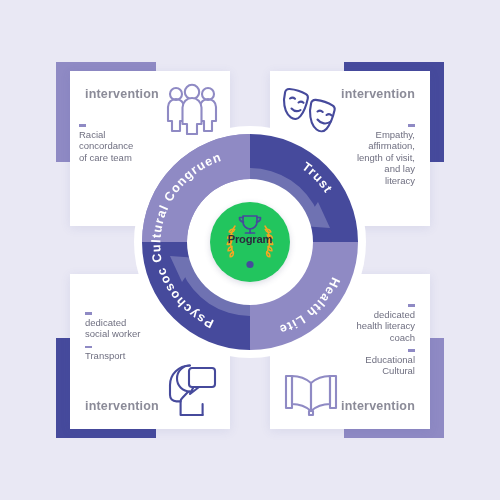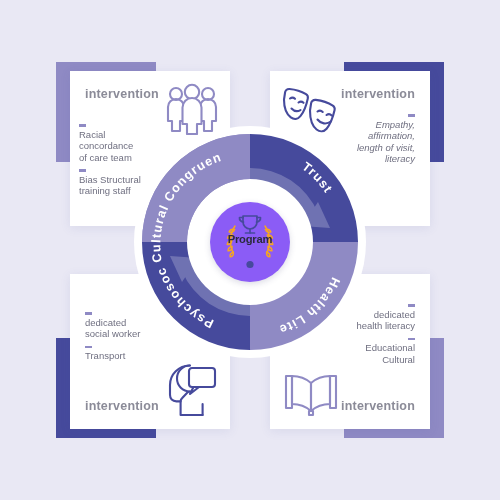--- a/index.html
+++ b/index.html
@@ -50,21 +50,21 @@
   .card-icon { position:absolute; }
 
   
   #wheel { position:absolute; left:132px; top:124px; width:236px; height:236px; }
 
   #center-badge {
     position:absolute;
     left:78px; top:78px;
     width:80px; height:80px;
     border-radius:50%;
-    background:#8b5cf6;
+    background:#22c55e;
     box-shadow:0 2px 6px rgba(60,60,110,0.18);
   }
   .badge-title {
     position:absolute;
     left:0; right:0; top:31px;
     text-align:center;
     font-size:11.2px;
     font-weight:bold;
     line-height:12.5px;
     color:#2b2b3d;
@@ -102,25 +102,20 @@
           <path d="M19.5 24.5c0-5.2 4.3-9.5 9.5-9.5s9.5 4.3 9.5 9.5V41h-4.5v10h-10V41h-4.5z" fill="#ffffff"></path>
         </svg>
       </div>
 
       <div class="bullets" style="left:9px; top:53px; width:82px;">
         <div class="bullet">
           <span class="dash"></span>
           <div class="btext">Racial</div>
           <div class="btext">concordance</div>
           <div class="btext">of care team</div>
-        </div>
-        <div class="bullet">
-          <span class="dash"></span>
-          <div class="btext">Bias Structural</div>
-          <div class="btext">training staff</div>
         </div>
       </div>
     </div>
   </div>
 
   <div class="card" style="left:270px; top:71px; width:160px; height:155px;">
     <div class="card-inner">
       <div class="int-label" style="right:15px; top:16px;">intervention</div>
 
       <div class="card-icon" style="left:9px; top:12px; width:60px; height:56px;">
@@ -131,26 +126,27 @@
           <path d="M19.5 19.5c1.6-1.1 3.6-1 5 .3"></path>
           <path d="M12.5 25.5c2.4 2.6 6 3.2 9 1.6"></path>
           <path d="M32 21c0-2.6 2.2-4.4 4.8-4.1 6.3.7 12.4 2.8 17 5.8 1.6 1.1 2.2 2.6 1.8 4.4
                    -1.6 7-4.4 14.4-8 18.6-2.8 3.2-6.8 3.4-10 .8-4.2-3.4-6.6-10.8-6.6-19z" fill="#ffffff"></path>
           <path d="M38.5 28.5c1.7-1.2 3.8-1 5.2.4"></path>
           <path d="M47.5 32c1.7-1.2 3.8-1 5.2.4"></path>
           <path d="M38.5 36.5c3.4 4.4 9 5.2 13.4 2"></path>
         </svg>
       </div>
 
-      <div class="bullets align-right" style="right:15px; top:43px; width:92px;font-style:italic;">
+      <div class="bullets align-right" style="right:15px; top:53px; width:92px;">
         <div class="bullet">
           <span class="dash"></span>
           <div class="btext">Empathy,</div>
           <div class="btext">affirmation,</div>
           <div class="btext">length of visit,</div>
+          <div class="btext">and lay</div>
           <div class="btext">literacy</div>
         </div>
       </div>
     </div>
   </div>
 
   <div class="card" style="left:70px; top:274px; width:160px; height:155px;">
     <div class="card-inner">
       <div class="int-label" style="left:15px; bottom:16px;">intervention</div>
 
@@ -191,20 +187,21 @@
           <path d="M48 7c-7 0-14 2.6-19 7v28c5-4.4 12-7 19-7z"></path>
           <path d="M27 42h4v4h-4z"></path>
         </svg>
       </div>
 
       <div class="bullets align-right" style="right:15px; top:30px; width:92px;">
         <div class="bullet">
           <span class="dash"></span>
           <div class="btext">dedicated</div>
           <div class="btext">health literacy</div>
+          <div class="btext">coach</div>
         </div>
         <div class="bullet">
           <span class="dash"></span>
           <div class="btext">Educational</div>
           <div class="btext">Cultural</div>
         </div>
       </div>
     </div>
   </div>
 

